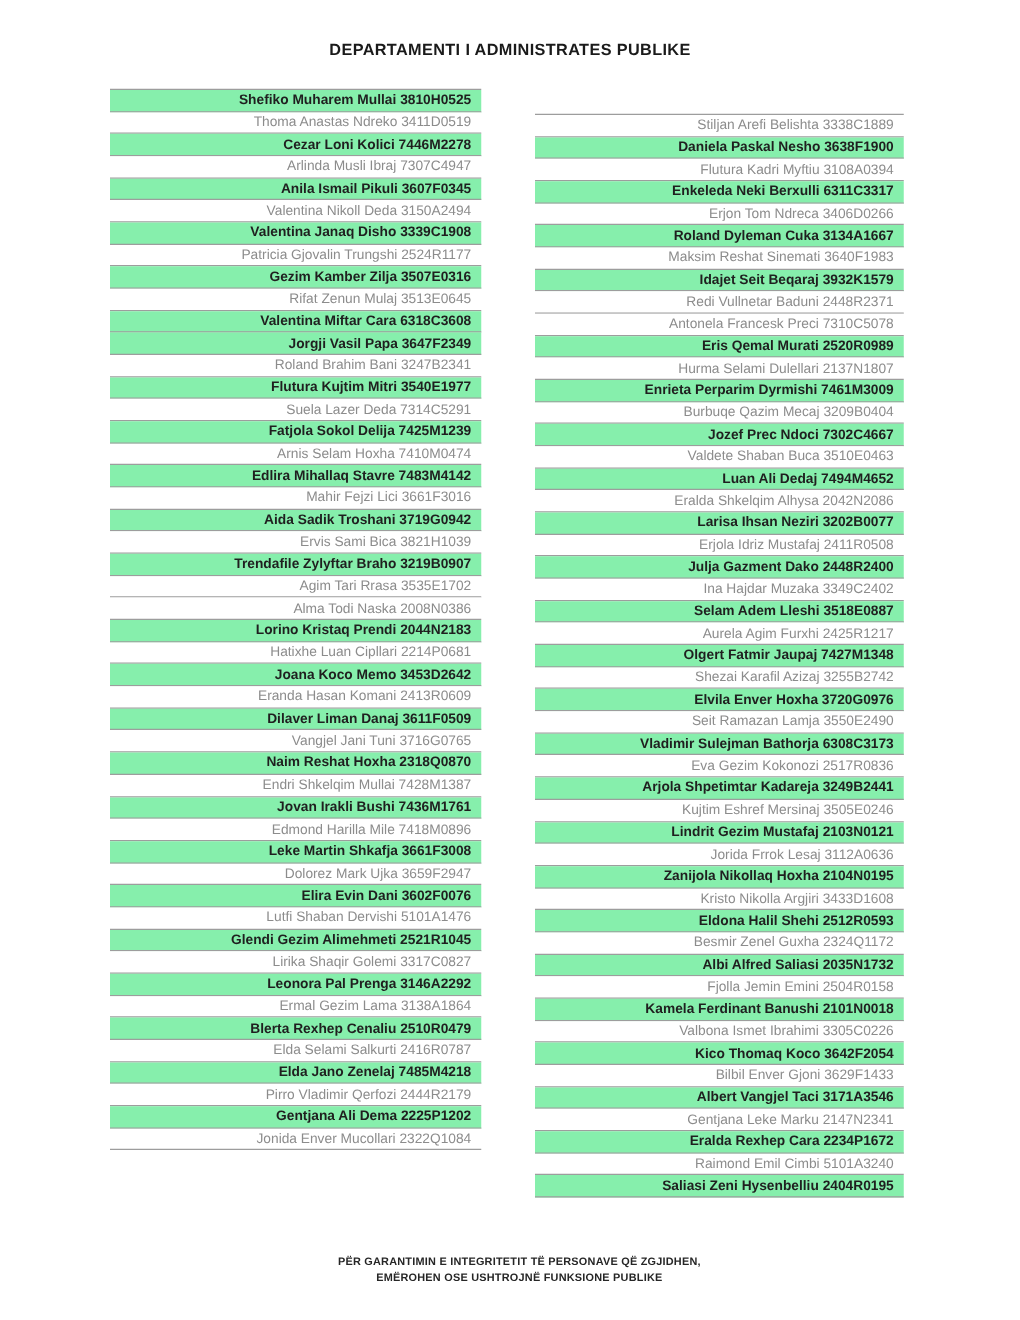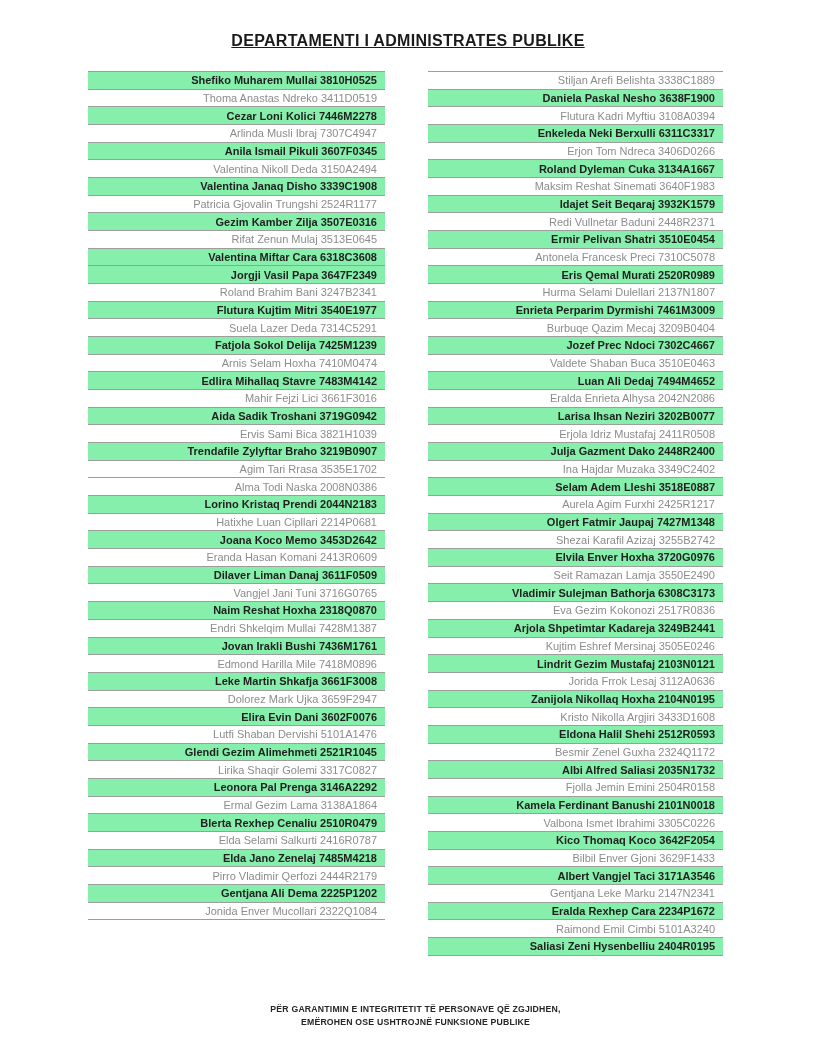--- a/index.html
+++ b/index.html
@@ -10,33 +10,32 @@
     background: #ffffff;
     font-family: "Liberation Sans", sans-serif;
     overflow: hidden;
   }
   .title {
     position: absolute;
     top: 32px;
     left: 0;
     right: 0;
     text-align: center;
-    font-size: 16px;
+    font-size: 13px;
     font-weight: 600;
     letter-spacing: 0.3px;
     color: #1a1a1a;
-    text-decoration: underline;
   }
   .roster {
     position: absolute;
     top: 71px;
     border-top: 1px solid #9d9d9d;
   }
   .roster.left  { left: 88px;  width: 297px; }
-  .roster.right { left: 428px; width: 295px; }
+  .roster.right { left: 428px; width: 295px; margin-top: 20px; }
   .row {
     box-sizing: border-box;
     height: 17.68px;
     border-bottom: 1px solid #9d9d9d;
     display: flex;
     align-items: center;
     justify-content: flex-end;
     padding-right: 8px;
     font-size: 11px;
     white-space: nowrap;
@@ -118,30 +117,29 @@
   <div class="roster right">
       <div class="row plain">Stiljan Arefi Belishta 3338C1889</div>
       <div class="row shaded">Daniela Paskal Nesho 3638F1900</div>
       <div class="row plain">Flutura Kadri Myftiu 3108A0394</div>
       <div class="row shaded">Enkeleda Neki Berxulli 6311C3317</div>
       <div class="row plain">Erjon Tom Ndreca 3406D0266</div>
       <div class="row shaded">Roland Dyleman Cuka 3134A1667</div>
       <div class="row plain">Maksim Reshat Sinemati 3640F1983</div>
       <div class="row shaded">Idajet Seit Beqaraj 3932K1579</div>
       <div class="row plain">Redi Vullnetar Baduni 2448R2371</div>
-      <div class="row shaded">Ermir Pelivan Shatri 3510E0454</div>
       <div class="row plain">Antonela Francesk Preci 7310C5078</div>
       <div class="row shaded">Eris Qemal Murati 2520R0989</div>
       <div class="row plain">Hurma Selami Dulellari 2137N1807</div>
       <div class="row shaded">Enrieta Perparim Dyrmishi 7461M3009</div>
       <div class="row plain">Burbuqe Qazim Mecaj 3209B0404</div>
       <div class="row shaded">Jozef Prec Ndoci 7302C4667</div>
       <div class="row plain">Valdete Shaban Buca 3510E0463</div>
       <div class="row shaded">Luan Ali Dedaj 7494M4652</div>
-      <div class="row plain">Eralda Enrieta Alhysa 2042N2086</div>
+      <div class="row plain">Eralda Shkelqim Alhysa 2042N2086</div>
       <div class="row shaded">Larisa Ihsan Neziri 3202B0077</div>
       <div class="row plain">Erjola Idriz Mustafaj 2411R0508</div>
       <div class="row shaded">Julja Gazment Dako 2448R2400</div>
       <div class="row plain">Ina Hajdar Muzaka 3349C2402</div>
       <div class="row shaded">Selam Adem Lleshi 3518E0887</div>
       <div class="row plain">Aurela Agim Furxhi 2425R1217</div>
       <div class="row shaded">Olgert Fatmir Jaupaj 7427M1348</div>
       <div class="row plain">Shezai Karafil Azizaj 3255B2742</div>
       <div class="row shaded">Elvila Enver Hoxha 3720G0976</div>
       <div class="row plain">Seit Ramazan Lamja 3550E2490</div>

